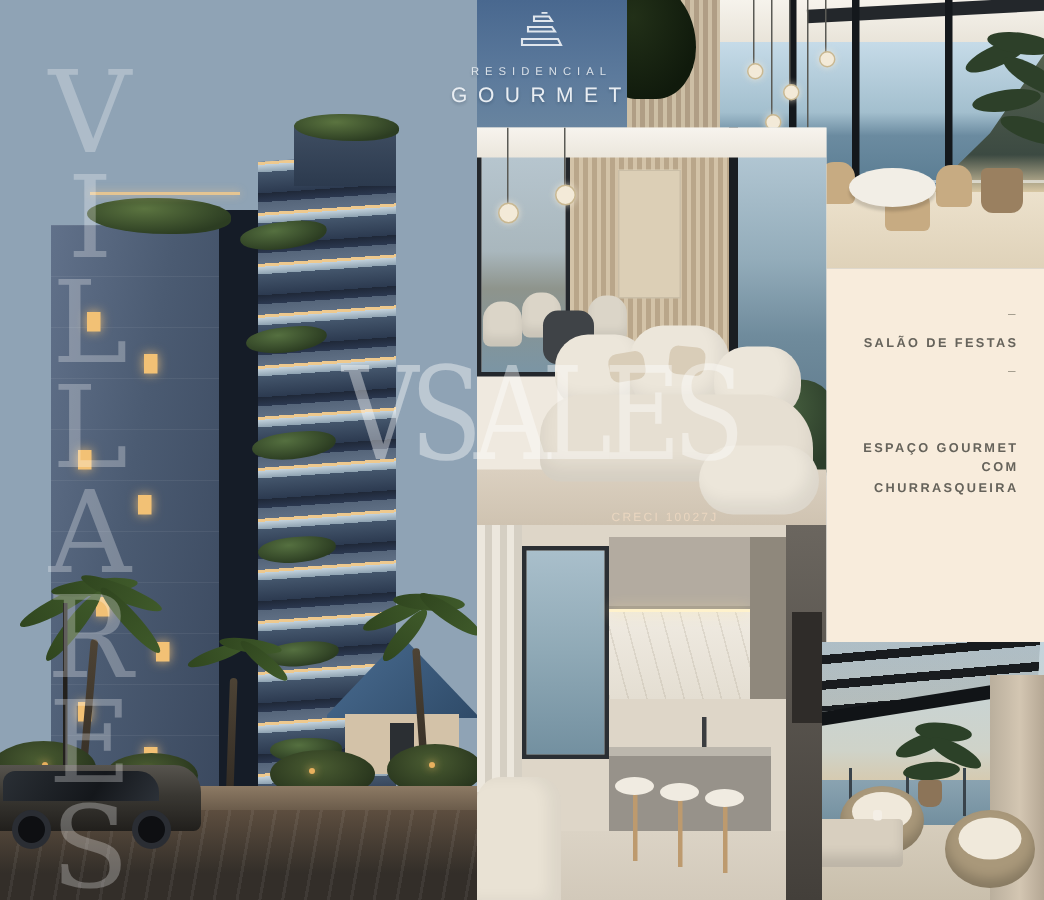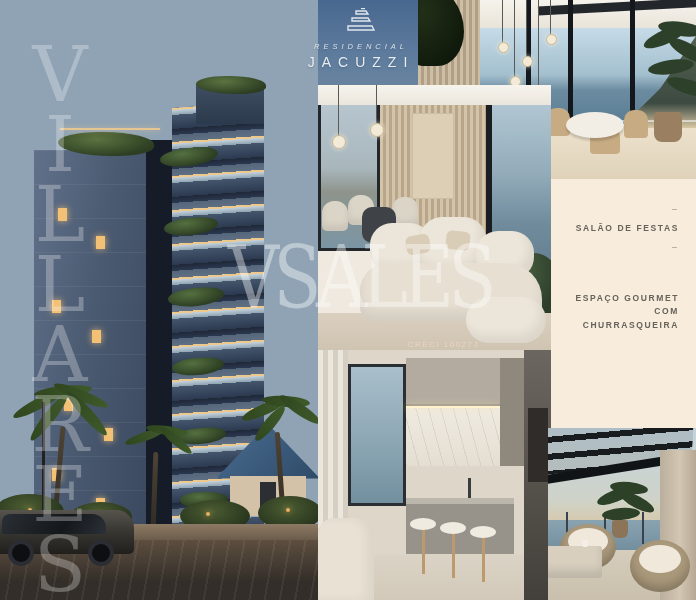--- a/index.html
+++ b/index.html
@@ -135,21 +135,21 @@
   .r-column{left:112px;top:22px;width:36px;height:150px;background:linear-gradient(90deg,#baaf9d,#d3c6b2 55%,#b5a794);}
   .r-post{position:absolute;top:84px;width:2px;height:32px;background:#39434b;}
   .r-plantleaf{position:absolute;width:38px;height:12px;border-radius:50%;background:#2c4128;}
   .wick{position:absolute;border-radius:50%;background:#a9987a;box-shadow:inset 0 -6px 8px rgba(0,0,0,.2);}
   .wick-cush{position:absolute;border-radius:50%;background:#f0e9db;}
   .r-table{left:-8px;top:118px;width:62px;height:32px;background:#d8cfbf;border-radius:3px;box-shadow:inset 0 -8px 8px rgba(0,0,0,.12);}
 
   
   .logo{left:288px;top:8px;width:146px;text-align:center;color:#e8edf2;z-index:55;
     text-shadow:0 1px 2px rgba(20,35,55,.25);}
-  .logo-l1{font-size:7.5px;letter-spacing:4px;opacity:.9;margin-top:4px;font-style:italic;}
+  .logo-l1{font-size:7.5px;letter-spacing:4px;opacity:.9;margin-top:4px;}
   .logo-l2{font-size:14px;letter-spacing:7px;margin-top:3px;font-weight:400;}
 
   
   .vletters{left:14px;top:40px;width:92px;z-index:50;text-align:center;
     font-family:"DejaVu Serif",serif;font-size:76px;line-height:70px;
     color:rgba(255,255,255,.28);}
   .cwm{left:228px;top:234px;z-index:52;color:rgba(255,255,255,.40);}
   .cwm-brand{font-family:"DejaVu Serif",serif;font-size:86px;letter-spacing:-.08em;
     transform:scaleX(.82);transform-origin:left;display:block;line-height:1;}
   .cwm-tag{display:block;margin:-16px 0 0 58px;font-size:20px;letter-spacing:1.5px;
@@ -383,21 +383,21 @@
   <div class="abs logo">
     <svg width="38" height="26" viewBox="0 0 38 26">
       <g stroke="#e8edf2" stroke-width="1.4" fill="none" opacity="0.95">
         <path d="M14 3 h10 l2 3 h-12 z"></path>
         <path d="M10 10 h16 l2 3 h-18 z"></path>
         <path d="M6 18 h24 l2 4 h-26 z"></path>
         <line x1="19" y1="0.5" x2="23" y2="0.5"></line>
       </g>
     </svg>
     <div class="logo-l1">RESIDENCIAL</div>
-    <div class="logo-l2">JACUZZI</div>
+    <div class="logo-l2">GOURMET</div>
   </div>
 
   <div class="abs vletters">
     <div>V</div>
     <div>I</div>
     <div>L</div>
     <div>L</div>
     <div>A</div>
     <div>R</div>
     <div>E</div>

